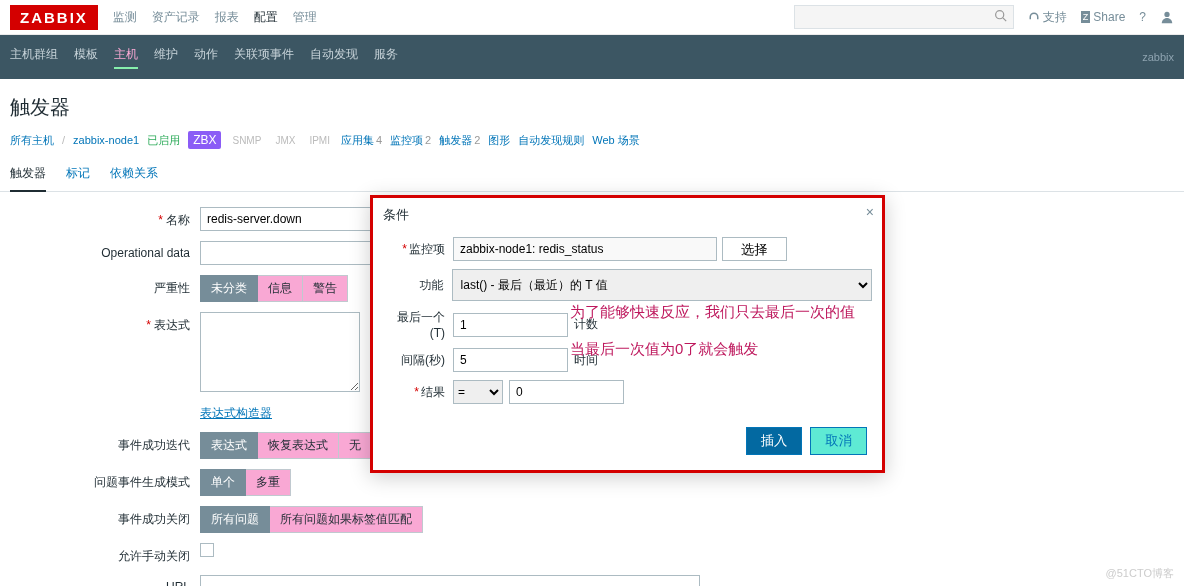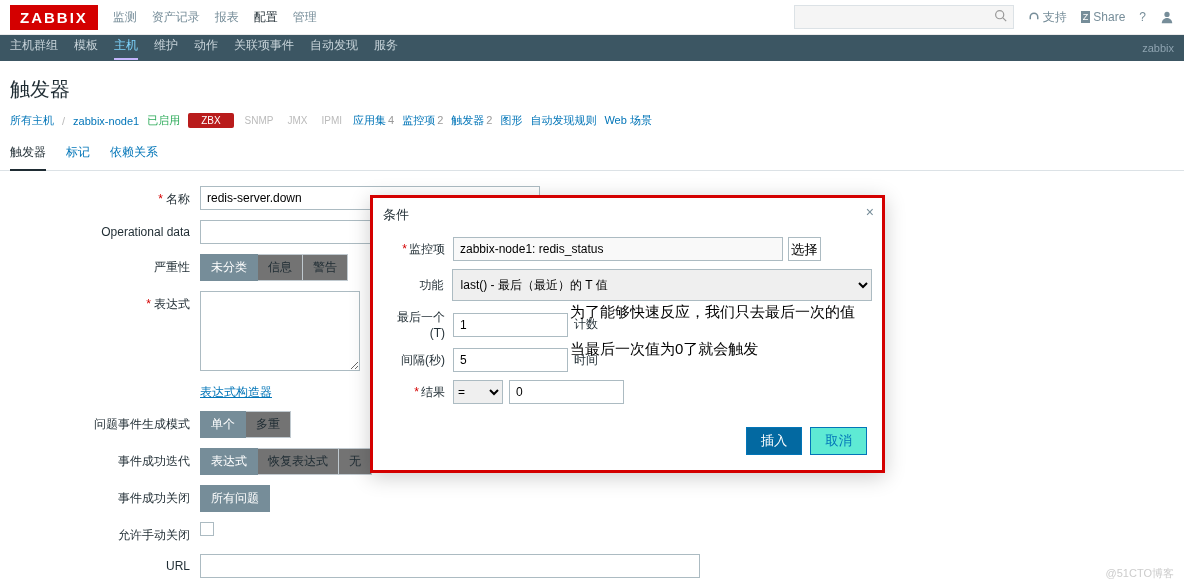--- a/index.html
+++ b/index.html
@@ -6,76 +6,76 @@
 body { font-family: Arial, "Microsoft YaHei", sans-serif; font-size: 12px; color: #1f2c33; background: #fff; width: 1184px; }
 .topbar { background: #fff; border-bottom: 1px solid #ebebeb; height: 35px; display: flex; align-items: center; padding: 0 10px; }
 .logo { background: #d40000; color: #fff; font-weight: bold; padding: 4px 10px; font-size: 15px; letter-spacing: 2px; margin-right: 15px; }
 .topnav { display: flex; gap: 15px; flex: 1; }
 .topnav a { color: #768d99; text-decoration: none; cursor: pointer; }
 .topnav a.active { color: #1f2c33; }
 .search-box { width: 220px; height: 24px; border: 1px solid #dce2e6; background: #f5f5f5; display: flex; align-items: center; justify-content: flex-end; padding-right: 6px; color: #999; }
 .top-right { display: flex; align-items: center; gap: 14px; margin-left: 14px; color: #768d99; }
 .top-right .item { display: flex; align-items: center; gap: 3px; cursor: pointer; }
 
-.subnav { background: #3c5663; height: 26px; display: flex; align-items: center; padding: 0 10px; color: #c7d3d9; justify-content: space-between; }
+.subnav { background: #3c5663; height: 44px; display: flex; align-items: center; padding: 0 10px; color: #c7d3d9; justify-content: space-between; }
 .subnav-left { display: flex; gap: 16px; }
 .subnav a { color: #c7d3d9; text-decoration: none; cursor: pointer; padding-bottom: 4px; }
-.subnav a.active { color: #7dd3fc; border-bottom: 2px solid #c4b5fd; }
+.subnav a.active { color: #f9a8d4; border-bottom: 2px solid #86efac; }
 .subnav-right { color: #8ea3b0; font-size: 11px; }
 
 .page-title { padding: 15px 10px 10px; font-size: 20px; color: #1f2c33; }
 
 .host-row { padding: 0 10px 8px; display: flex; align-items: center; gap: 8px; flex-wrap: wrap; font-size: 11px; }
 .host-row .sep { color: #bbb; }
 .host-row a { color: #0275b8; cursor: pointer; }
 .host-row .enabled { color: #2eab5b; }
-.zbx { background: #b91c1c; color: #fff; padding: 2px 13px; font-size: 10px; border-radius: 2px; }
+.zbx { background: #8b5cf6; color: #fff; padding: 2px 5px; font-size: 12px; border-radius: 2px; }
 .gray-tag { color: #bbb; padding: 2px 3px; font-size: 10px; }
 .row-link { color: #0275b8; cursor: pointer; }
 .count { color: #999; margin-left: 2px; }
 
 .tab-row { border-bottom: 1px solid #dce2e6; padding: 0 10px; display: flex; gap: 20px; }
 .tab { padding: 8px 0; color: #768d99; cursor: pointer; margin-bottom: -1px; }
 .tab.active { color: #1f2c33; border-bottom: 2px solid #1f2c33; }
 .tab.link { color: #0275b8; }
 
 .form-area { padding: 15px 10px; }
 .form-row { display: flex; align-items: flex-start; margin-bottom: 10px; }
 .form-label { width: 190px; text-align: right; padding-right: 10px; padding-top: 5px; color: #1f2c33; }
 .form-label .req { color: #d40000; margin-right: 3px; }
 .form-control { }
 .text-input { border: 1px solid #acbbc2; padding: 4px 6px; font-size: 12px; width: 340px; height: 24px; }
 .textarea { border: 1px solid #acbbc2; width: 340px; height: 60px; }
 .btn-seg { display: flex; }
-.seg { border: 1px solid #c0c9cf; background: #737373; padding: 4px 10px; cursor: pointer; color: #1f2c33; }
+.seg { border: 1px solid #c0c9cf; background: #f9a8d4; padding: 4px 10px; cursor: pointer; color: #1f2c33; }
 .seg + .seg { border-left: none; }
 .seg.active { background: #768d99; color: #fff; border-color: #768d99; }
 .link-btn { color: #0275b8; cursor: pointer; text-decoration: underline; }
 .checkbox { width: 14px; height: 14px; border: 1px solid #acbbc2; display: inline-block; }
 
 .modal { position: absolute; left: 370px; top: 195px; width: 515px; border: 3px solid #d40000; background: #fff; box-shadow: 0 4px 20px rgba(0,0,0,0.2); }
 .modal-header { padding: 8px 10px; font-size: 13px; color: #1f2c33; position: relative; }
 .modal-close { position: absolute; right: 8px; top: 6px; color: #768d99; cursor: pointer; font-size: 14px; }
 .modal-body { padding: 5px 10px 15px; }
 .m-row { display: flex; align-items: center; margin-bottom: 8px; }
 .m-label { width: 70px; text-align: right; padding-right: 8px; }
 .m-label .req { color: #d40000; margin-right: 2px; }
 .m-input { border: 1px solid #acbbc2; height: 24px; padding: 2px 6px; font-size: 12px; }
-.m-readonly { background: #f9f9f9; width: 330px; }
+.m-readonly { background: #f9f9f9; width: 264px; }
 .m-select { border: 1px solid #acbbc2; height: 32px; width: 430px; font-size: 12px; padding: 2px 4px; }
-.m-btn { border: 1px solid #acbbc2; background: #fff; padding: 3px 2px; cursor: pointer; margin-left: 5px; height: 24px; }
+.m-btn { border: 1px solid #acbbc2; background: #fff; padding: 3px 18px; cursor: pointer; margin-left: 5px; height: 24px; }
 .m-small { width: 115px; }
 .m-unit { margin-left: 6px; color: #1f2c33; }
 .m-sel-small { width: 50px; border: 1px solid #acbbc2; height: 24px; margin-right: 6px; font-size: 12px; }
 .m-num { width: 115px; }
 .modal-footer { display: flex; justify-content: flex-end; gap: 8px; padding: 0 15px 15px; }
 .btn-primary { background: #0369a1; color: #fff; border: 1px solid #0275b8; padding: 4px 14px; cursor: pointer; }
 .btn-default { background: #5eead4; color: #0275b8; border: 1px solid #0275b8; padding: 4px 14px; cursor: pointer; }
 
-.annotation { position: absolute; color: #000000; font-size: 15px; font-weight: 500; }
+.annotation { position: absolute; color: #be185d; font-size: 15px; font-weight: 500; }
 .watermark { position: absolute; right: 10px; bottom: 5px; color: #ccc; font-size: 11px; }
 </style>
 </head>
 <body>
 
 <div class="topbar">
   <div class="logo">ZABBIX</div>
   <div class="topnav">
     <a>监测</a>
     <a>资产记录</a>
@@ -170,38 +170,39 @@
   </div>
   <div class="form-row">
     <div class="form-label"><span class="req">*</span><span>表达式</span></div>
     <div class="form-control"><textarea class="textarea" style="width: 160px; height: 80px;"></textarea></div>
   </div>
   <div class="form-row">
     <div class="form-label"></div>
     <div class="form-control"><span class="link-btn">表达式构造器</span></div>
   </div>
   <div class="form-row">
-    <div class="form-label">问题事件生成模式</div>
-    <div class="form-control btn-seg">
-      <div class="seg active">单个</div>
-      <div class="seg">多重</div>
-    </div>
-  </div>
-  <div class="form-row">
     <div class="form-label">事件成功迭代</div>
     <div class="form-control btn-seg">
       <div class="seg active">表达式</div>
       <div class="seg">恢复表达式</div>
       <div class="seg">无</div>
     </div>
   </div>
   <div class="form-row">
+    <div class="form-label">问题事件生成模式</div>
+    <div class="form-control btn-seg">
+      <div class="seg active">单个</div>
+      <div class="seg">多重</div>
+    </div>
+  </div>
+  <div class="form-row">
     <div class="form-label">事件成功关闭</div>
     <div class="form-control btn-seg">
       <div class="seg active">所有问题</div>
+      <div class="seg">所有问题如果标签值匹配</div>
     </div>
   </div>
   <div class="form-row">
     <div class="form-label">允许手动关闭</div>
     <div class="form-control"><span class="checkbox"></span></div>
   </div>
   <div class="form-row">
     <div class="form-label">URL</div>
     <div class="form-control"><input class="text-input" style="width: 500px;"></div>
   </div>

